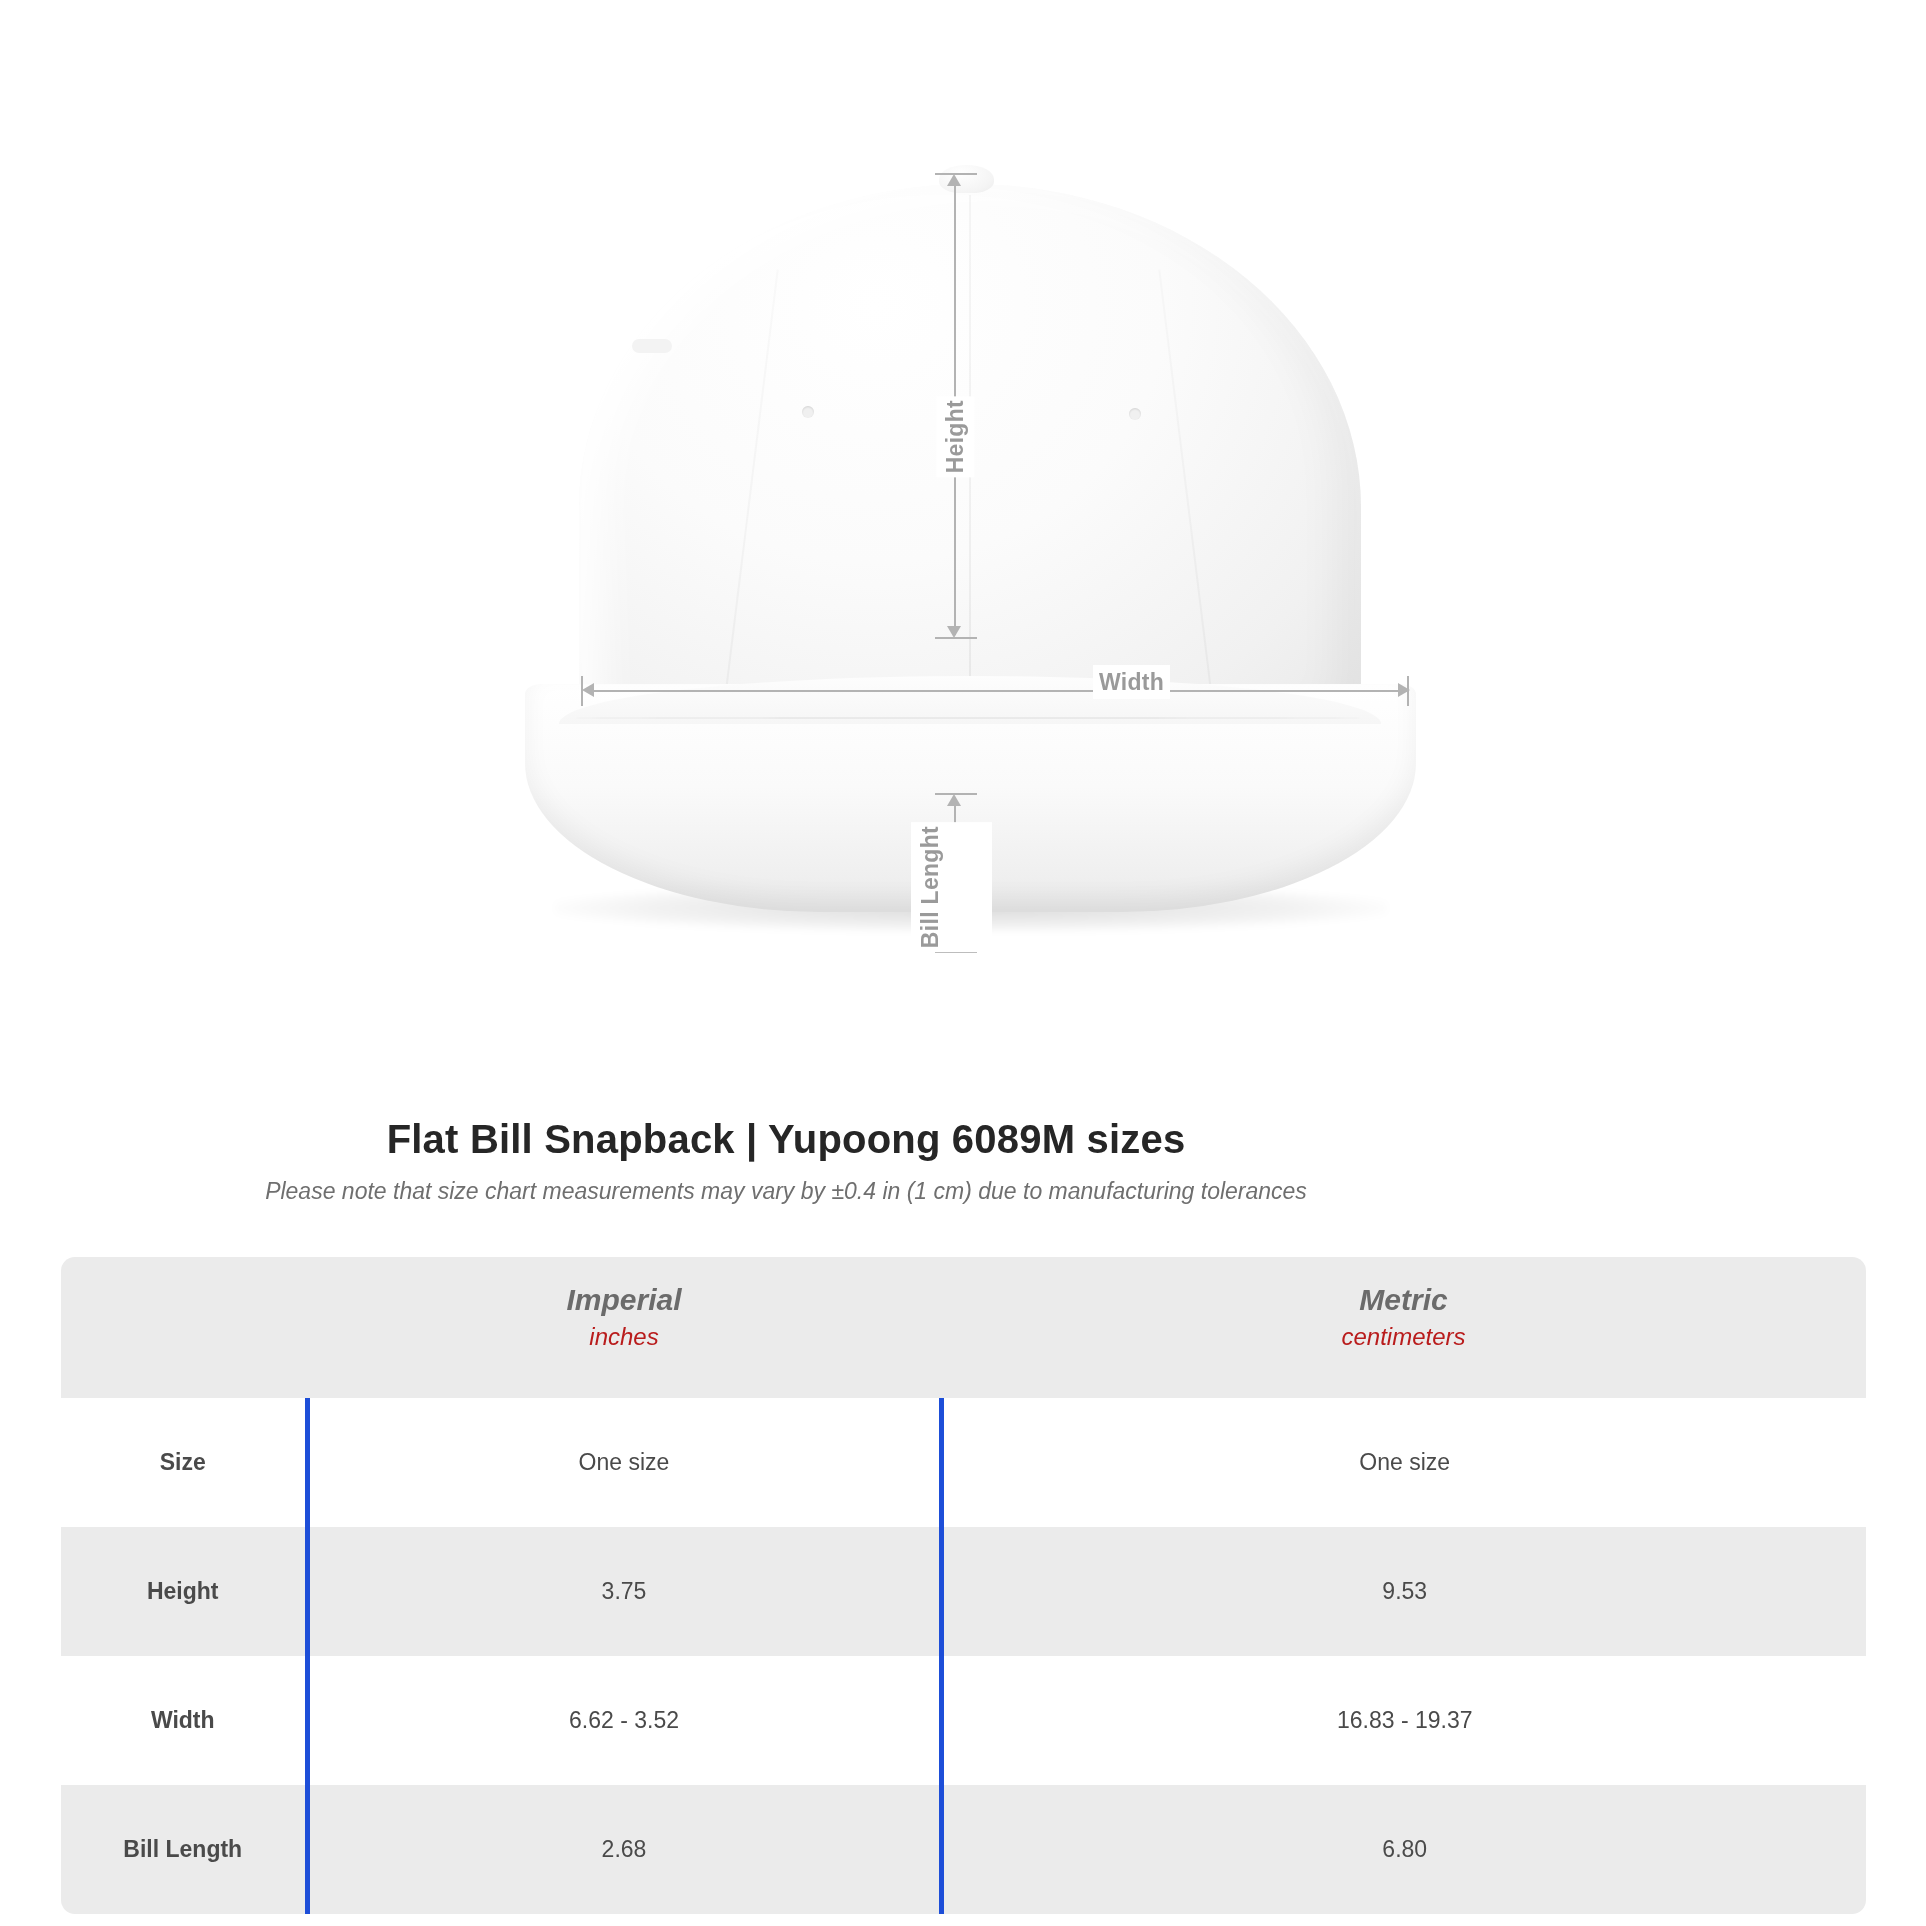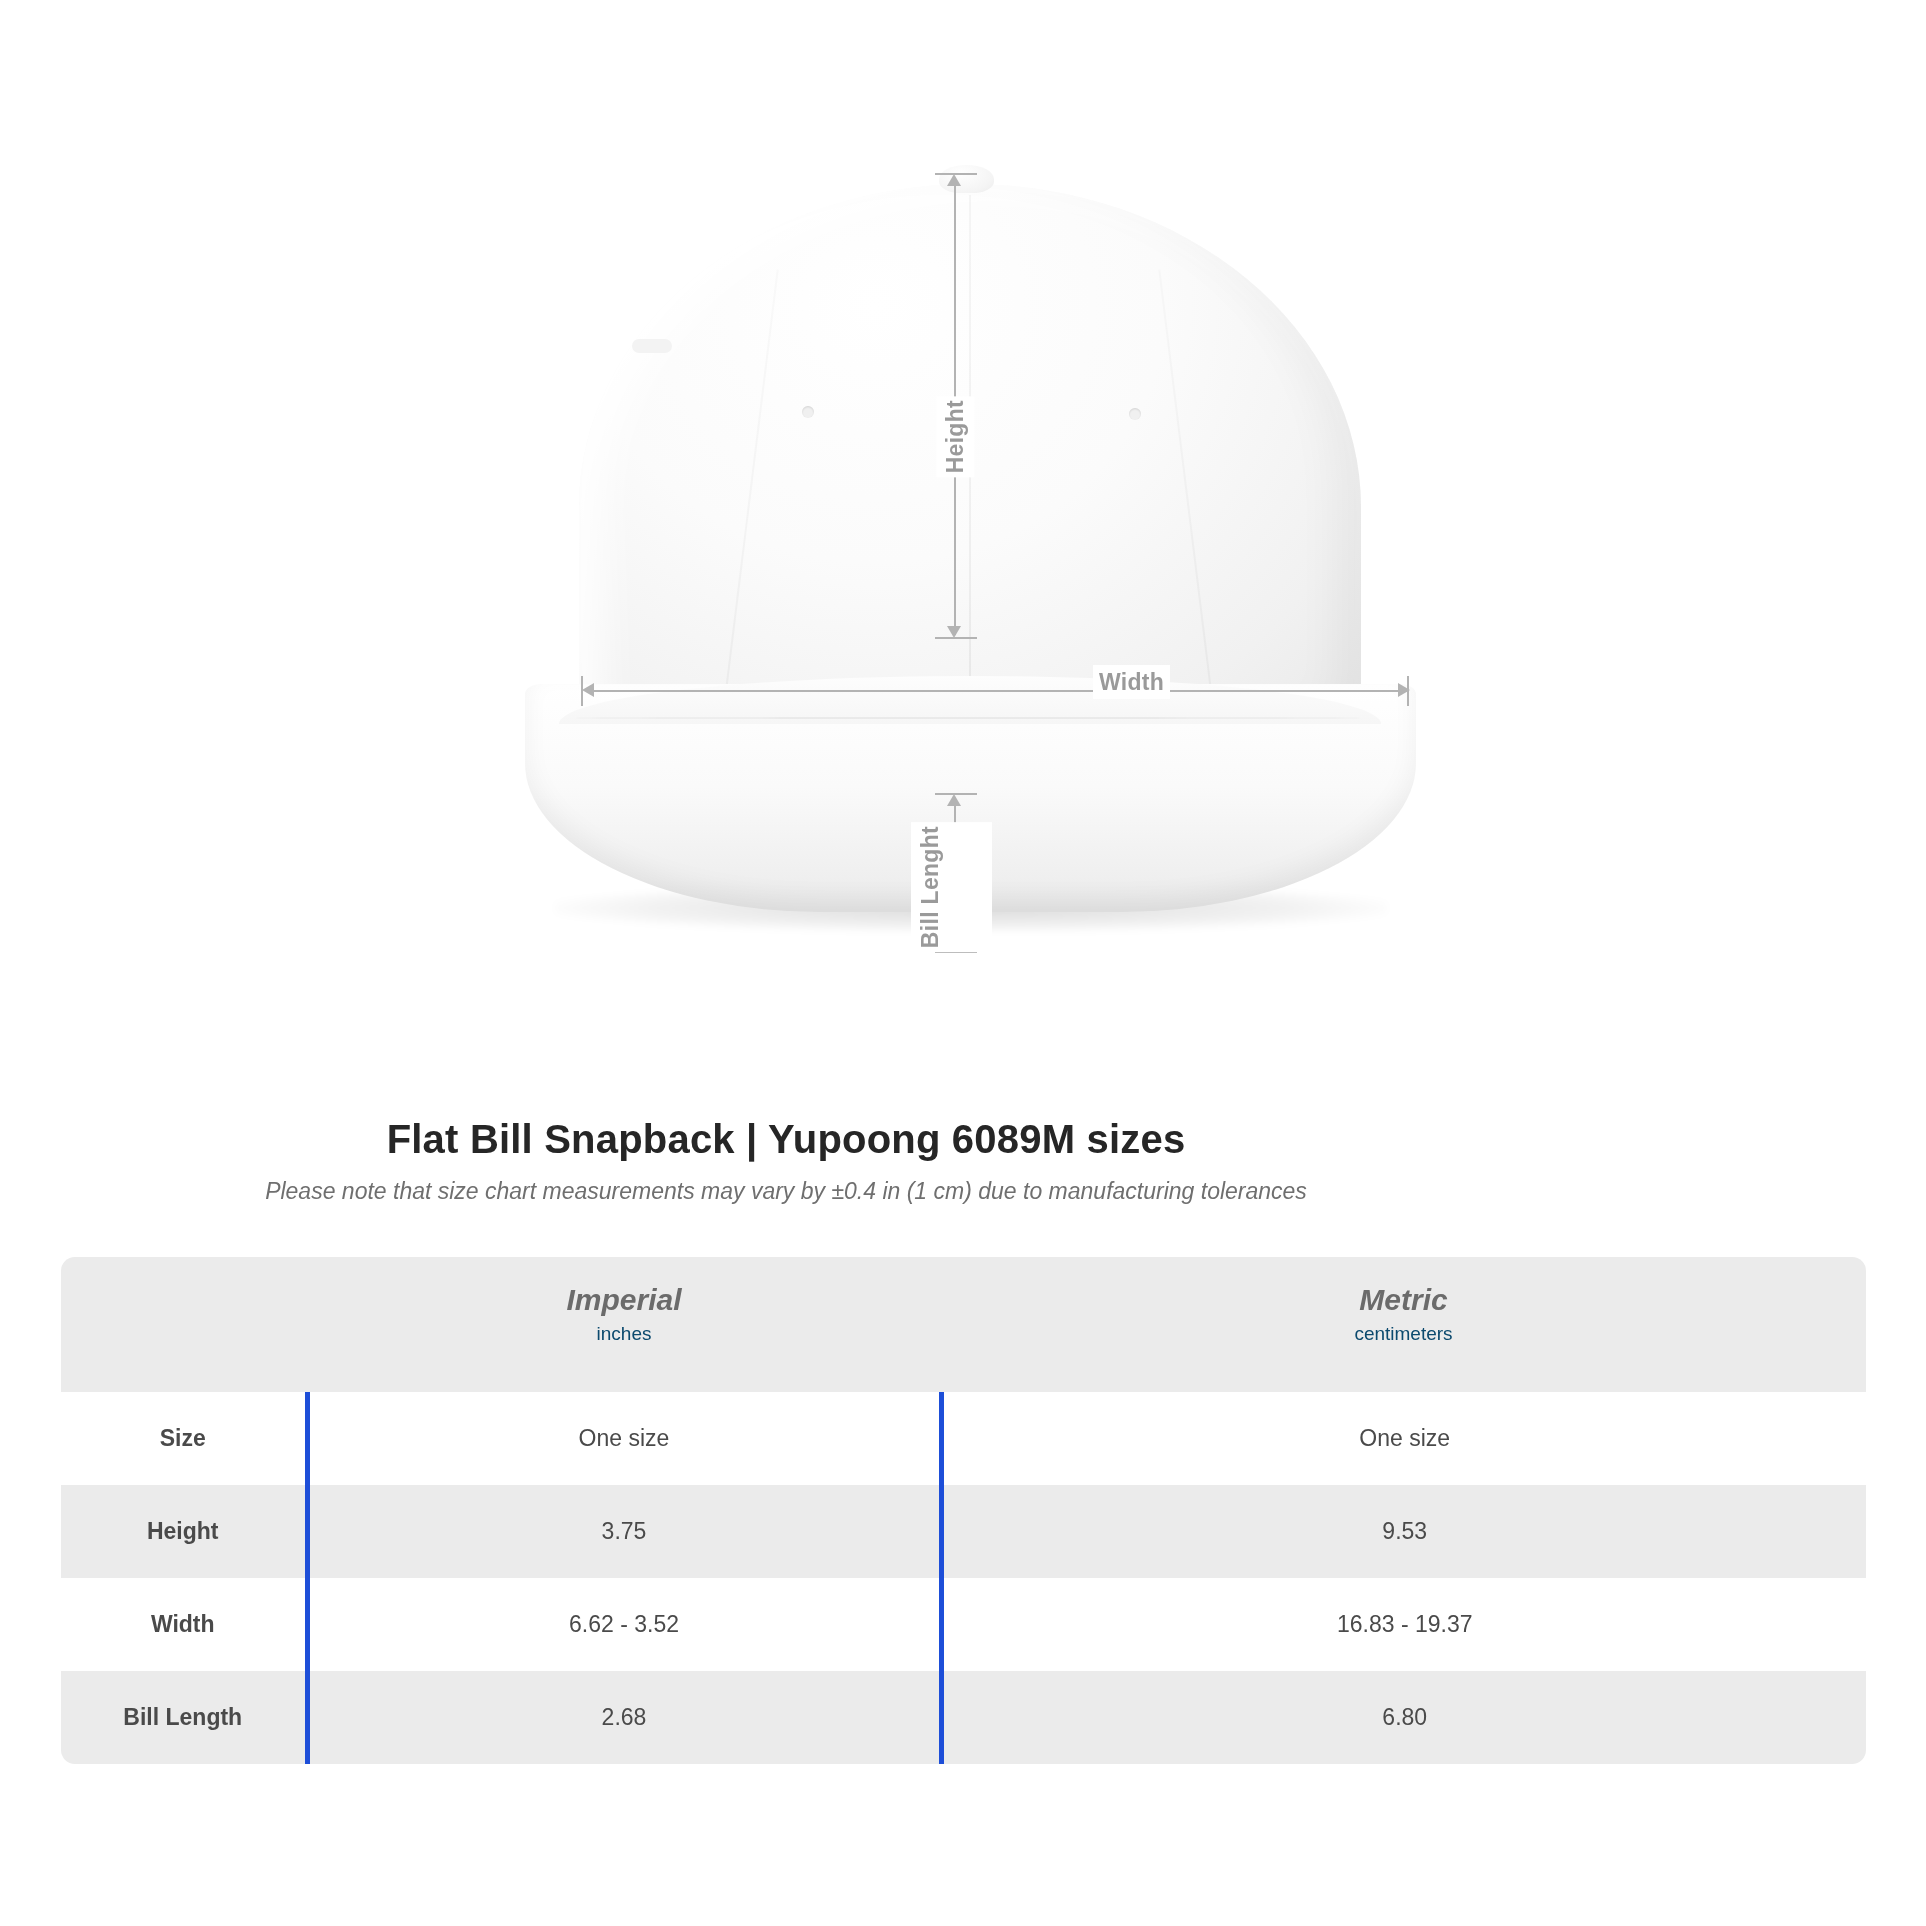--- a/index.html
+++ b/index.html
@@ -243,28 +243,29 @@
   .unit-main {
     display: block;
     font-size: 30px;
     font-style: italic;
     font-weight: bold;
     color: #6b6b6b;
     margin-bottom: 6px;
   }
   .unit-sub {
     display: block;
-    font-size: 19px;
-    color: #0c4a6e;
+    font-size: 24px;
+    font-style: italic;
+    color: #b91c1c;
   }
   table.size-chart td {
     text-align: center;
     font-size: 23px;
     color: #4a4a4a;
-    padding: 33px 0;
+    padding: 51px 0;
   }
   td.row-head {
     font-weight: bold;
     color: #555;
     font-size: 24px;
   }
   tr.shaded td {
     background: #ebebeb;
   }
   tr.plain td {

